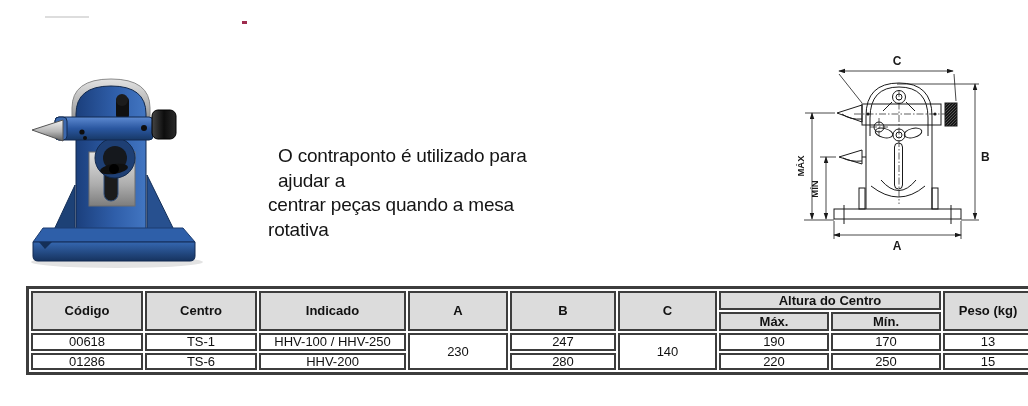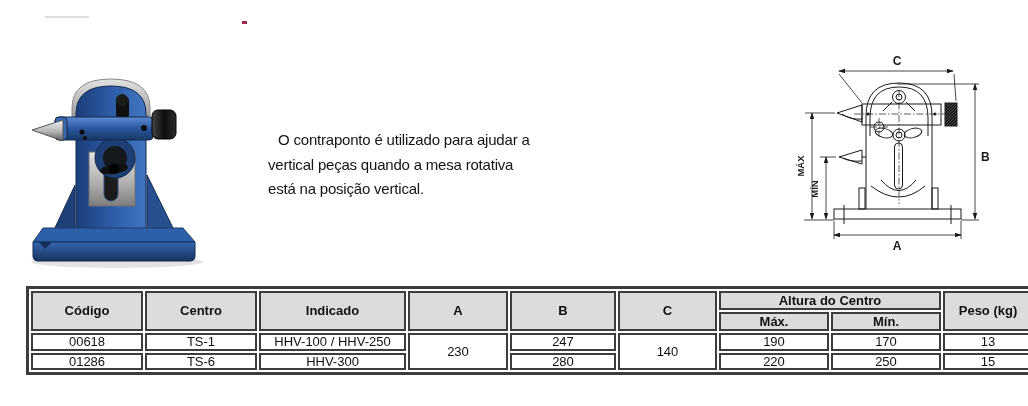--- a/index.html
+++ b/index.html
@@ -9,22 +9,22 @@
   
   .artifact-line{position:absolute;left:45px;top:16px;width:44px;height:2px;
                  background:#d9d9d9;opacity:.9;}
   .artifact-dash{position:absolute;left:242px;top:21px;width:5px;height:3px;
                  background:#9e2b4e;}
 
   
   .photo{position:absolute;left:25px;top:70px;width:185px;height:200px;}
 
   
-  .desc{position:absolute;left:268px;top:128px;width:270px;
-        font-size:15px;line-height:24.5px;color:#141414;letter-spacing:-.2px;}
+  .desc{position:absolute;left:268px;top:144px;width:270px;
+        font-size:19px;line-height:24.5px;color:#141414;letter-spacing:-.2px;}
   .desc .indent{padding-left:10px;}
 
   
   .tech{position:absolute;left:780px;top:40px;width:250px;height:220px;}
   .tech text{font-family:"Liberation Sans",sans-serif;font-weight:bold;fill:#1a1a1a;}
 
   
   table.spec{position:absolute;left:26px;top:286px;width:986px;
              border-collapse:separate;border-spacing:2px;border:3px solid #3d3d3d;
              table-layout:fixed;background:#ffffff;}
@@ -105,22 +105,21 @@
     <circle cx="60" cy="68" r="2" fill="#0e0e0e"></circle>
     <circle cx="119" cy="58" r="3" fill="#0e0e0e"></circle>
 
     <polygon points="7,60 38,50 38,71" fill="url(#gCone)" stroke="#555"></polygon>
 
     <rect x="127" y="40" width="24" height="29" rx="6" fill="url(#gKnob)" stroke="#000"></rect>
   </svg>
 
   <div class="desc">
     <div class="indent">O contraponto é utilizado para ajudar a</div>
-    <div>vertical peças quando a mesa rotativa</div>
-    <div>está na posição vertical.</div>
+    <div>centrar peças quando a mesa rotativa</div>
   </div>
 
   <svg class="tech" viewBox="0 0 250 220">
     <defs>
       <marker id="arr" markerWidth="9" markerHeight="8" refX="8" refY="3" orient="auto-start-reverse">
         <path d="M0,0 L9,3 L0,6 Z" fill="#1a1a1a"></path>
       </marker>
       <pattern id="knurl" patternUnits="userSpaceOnUse" width="3" height="3">
         <rect width="3" height="3" fill="#161616"></rect>
         <path d="M0,3 L3,0" stroke="#6c6c6c" stroke-width="0.7"></path>
@@ -246,21 +245,21 @@
         <td rowspan="2">230</td>
         <td>247</td>
         <td rowspan="2">140</td>
         <td>190</td>
         <td>170</td>
         <td>13</td>
       </tr>
       <tr>
         <td>01286</td>
         <td>TS-6</td>
-        <td>HHV-300</td>
+        <td>HHV-200</td>
         <td>280</td>
         <td>220</td>
         <td>250</td>
         <td>15</td>
       </tr>
     </tbody>
   </table>
 
 </div>
 

